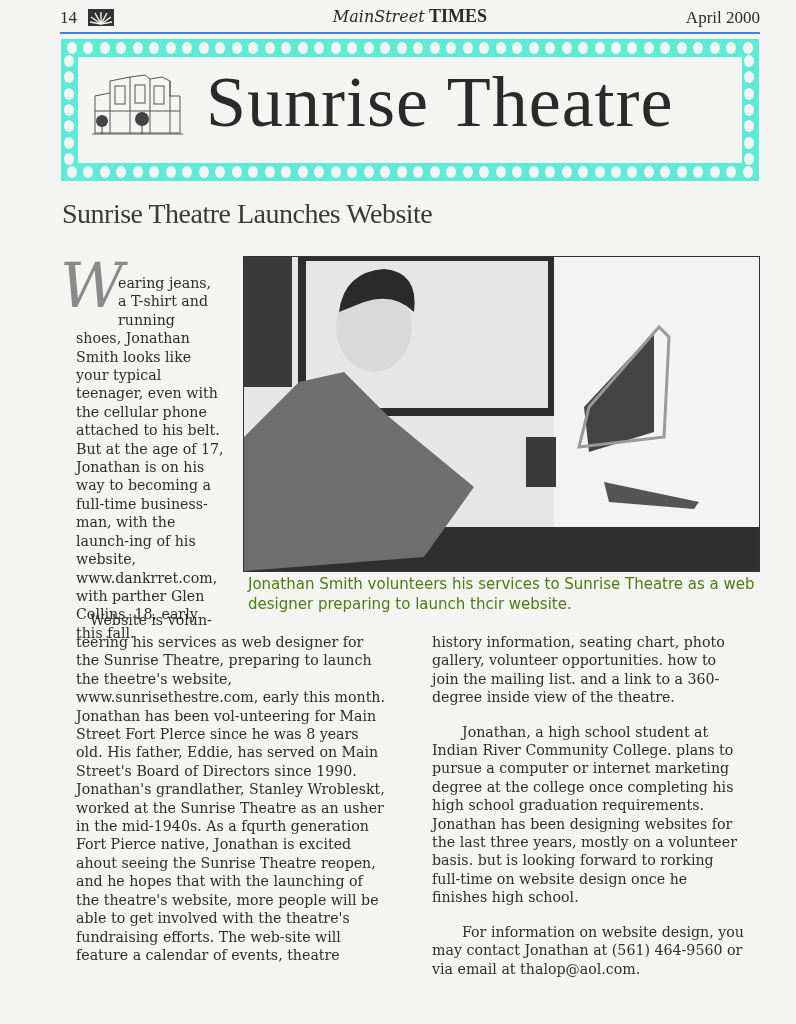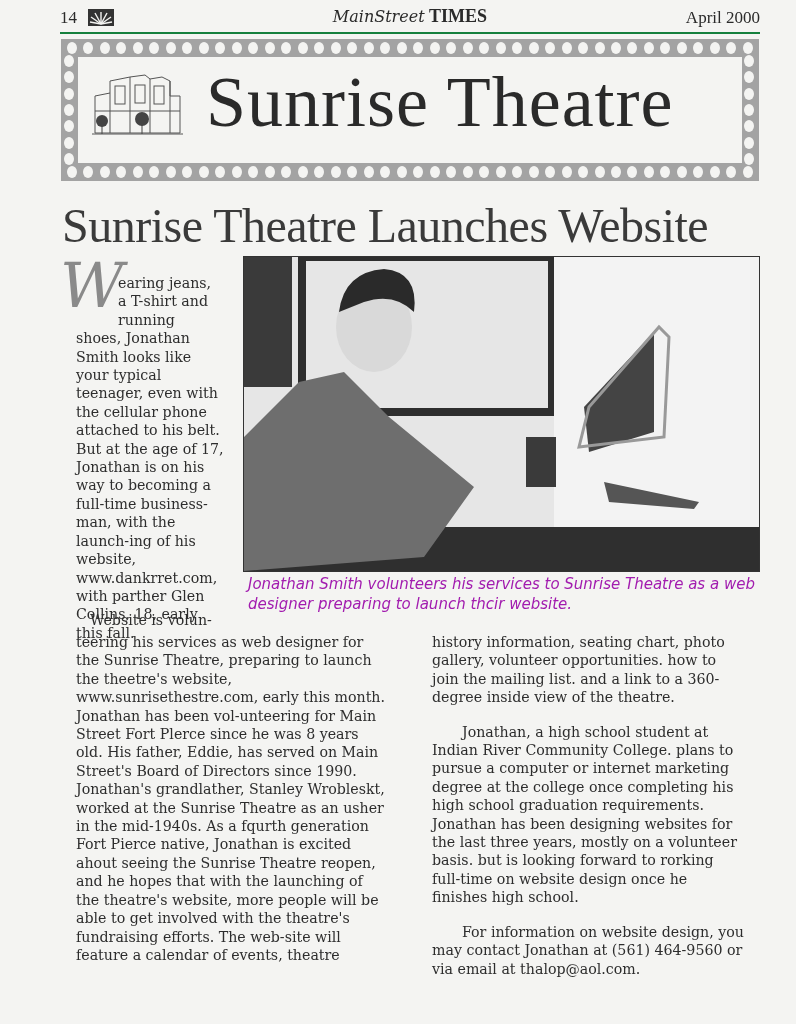--- a/index.html
+++ b/index.html
@@ -5,70 +5,70 @@
   html, body { margin:0; padding:0; }
   body {
     width:796px; height:1024px; overflow:hidden;
     background:#f4f4f2;
     color:#2a2a2a;
     font-family:"DejaVu Serif", serif;
     position:relative;
   }
   .masthead {
     position:absolute; left:60px; top:6px; width:700px; height:26px;
-    border-bottom:2px solid #15803d;
+    border-bottom:2px solid #3b82f6;
   }
   .page-num { position:absolute; left:0; top:2px; font-family:"Liberation Serif", serif; font-size:17px; }
   .logo-icon { position:absolute; left:28px; top:3px; width:26px; height:17px; background:#333; }
   .paper-name { position:absolute; left:0; right:0; top:0; text-align:center; font-family:"Liberation Serif", serif; font-size:18px; }
   .paper-name .script { font-style:italic; font-family:"DejaVu Serif", serif; font-size:16px; }
   .paper-name .bold { font-weight:bold; }
   .issue-date { position:absolute; right:0; top:2px; font-family:"Liberation Serif", serif; font-size:17px; }
 
   .banner {
     position:absolute; left:61px; top:39px; width:698px; height:142px;
-    background:#a3a3a3; box-sizing:border-box;
+    background:#5eead4; box-sizing:border-box;
   }
   .bulbs-row { position:absolute; left:6px; right:6px; height:12px; display:flex; justify-content:space-between; }
   .bulbs-row.top { top:3px; }
   .bulbs-row.bottom { bottom:3px; }
   .bulbs-col { position:absolute; top:16px; bottom:16px; width:12px; display:flex; flex-direction:column; justify-content:space-between; }
   .bulbs-col.left { left:3px; }
   .bulbs-col.right { right:3px; }
   .bulb { width:10px; height:12px; border-radius:50%; background:#f4f4f2; }
   .banner-inner {
     position:absolute; left:17px; top:18px; right:17px; bottom:18px; background:#f4f4f2;
   }
   .theatre-drawing { position:absolute; left:12px; top:14px; width:95px; height:70px; }
   .banner-title {
     position:absolute; left:128px; top:4px; font-family:"Liberation Serif", serif;
     font-size:72px; color:#2a2a2a; letter-spacing:1px;
   }
 
   .headline {
     position:absolute; left:62px; top:198px; font-family:"Liberation Serif", serif;
-    font-size:48px; color:#3a3a3a; letter-spacing:-0.5px; margin:0; font-weight:normal;text-align:right;
+    font-size:28px; color:#3a3a3a; letter-spacing:-0.5px; margin:0; font-weight:normal;text-align:right;
   }
 
   .body-text { font-size:14.2px; line-height:18.4px; color:#2d2d2d; }
   .col-left { position:absolute; left:60px; top:258px; width:180px; }
   .dropcap {
     float:left; font-family:"DejaVu Serif", serif; font-style:italic;
     font-size:62px; line-height:52px; color:#8a8a8a; margin:2px 6px 0 0; width:52px; height:54px;
   }
   .col-left p, .col-a p, .col-b p { margin:16px; }
   .indent { text-indent:30px; }
 
   .photo {
     position:absolute; left:243px; top:256px; width:515px; height:314px;
     background:#cfcfcf; border:1px solid #333; overflow:hidden;
   }
   .caption {
     position:absolute; left:248px; top:574px; width:510px;
-    font-family:"DejaVu Sans", sans-serif; font-style:italic; font-size:15px; line-height:20px; color:#a21caf;
+    font-family:"DejaVu Sans", sans-serif; font-size:15px; line-height:20px; color:#4d7c0f;
   }
 
   .col-a { position:absolute; left:60px; top:617px; width:344px; }
   .col-b { position:absolute; left:416px; top:617px; width:345px; }
   .col-left-tail { position:absolute; left:60px; top:597px; width:180px; }
 </style>
 </head>
 <body>
 
 <div class="masthead">

